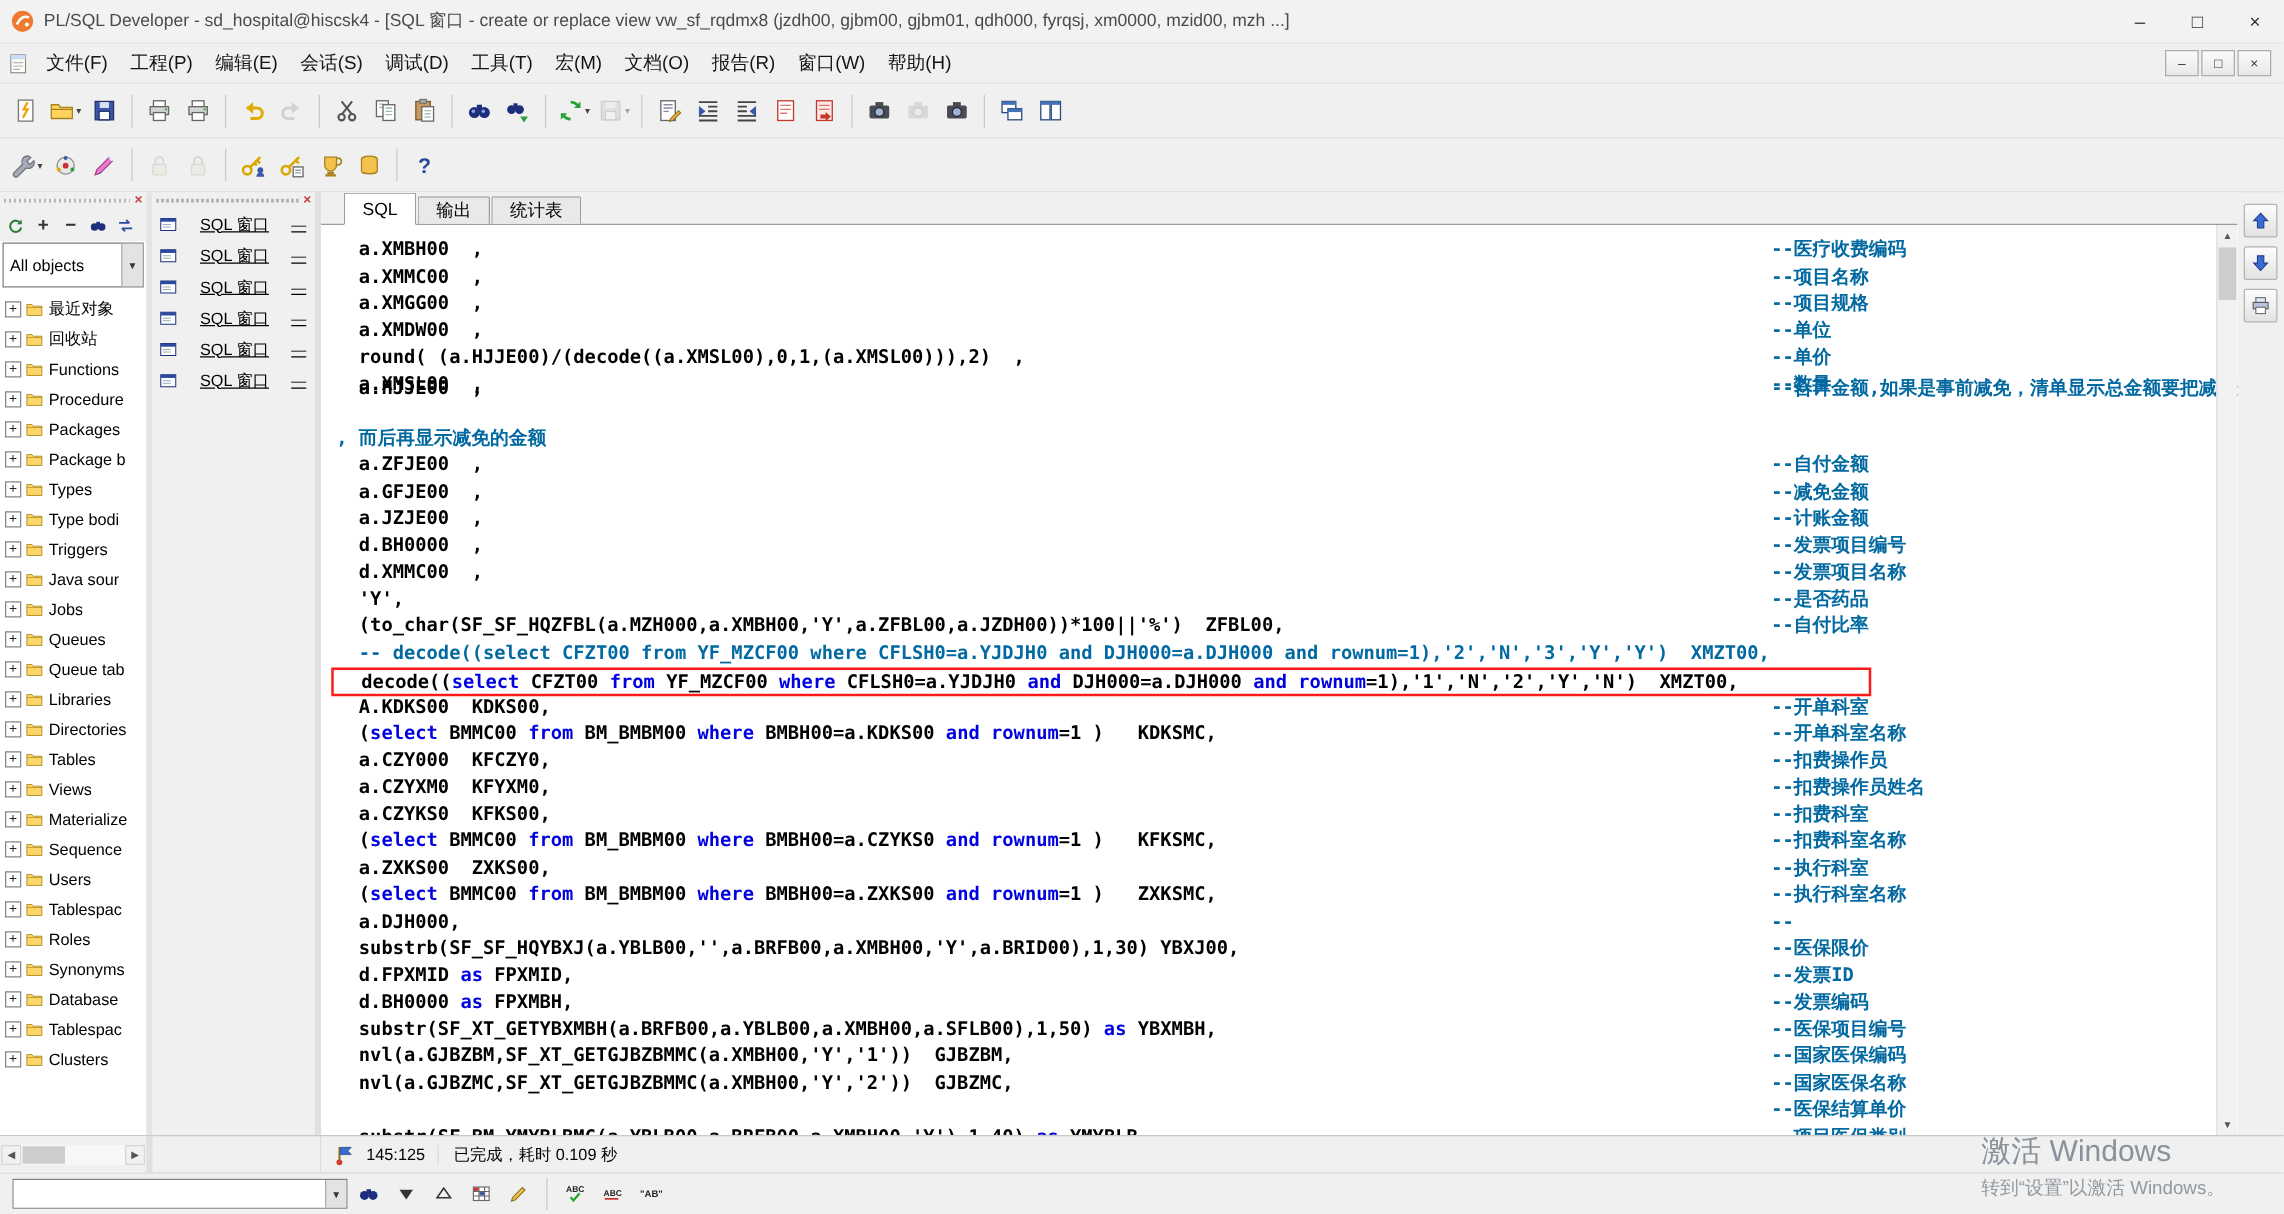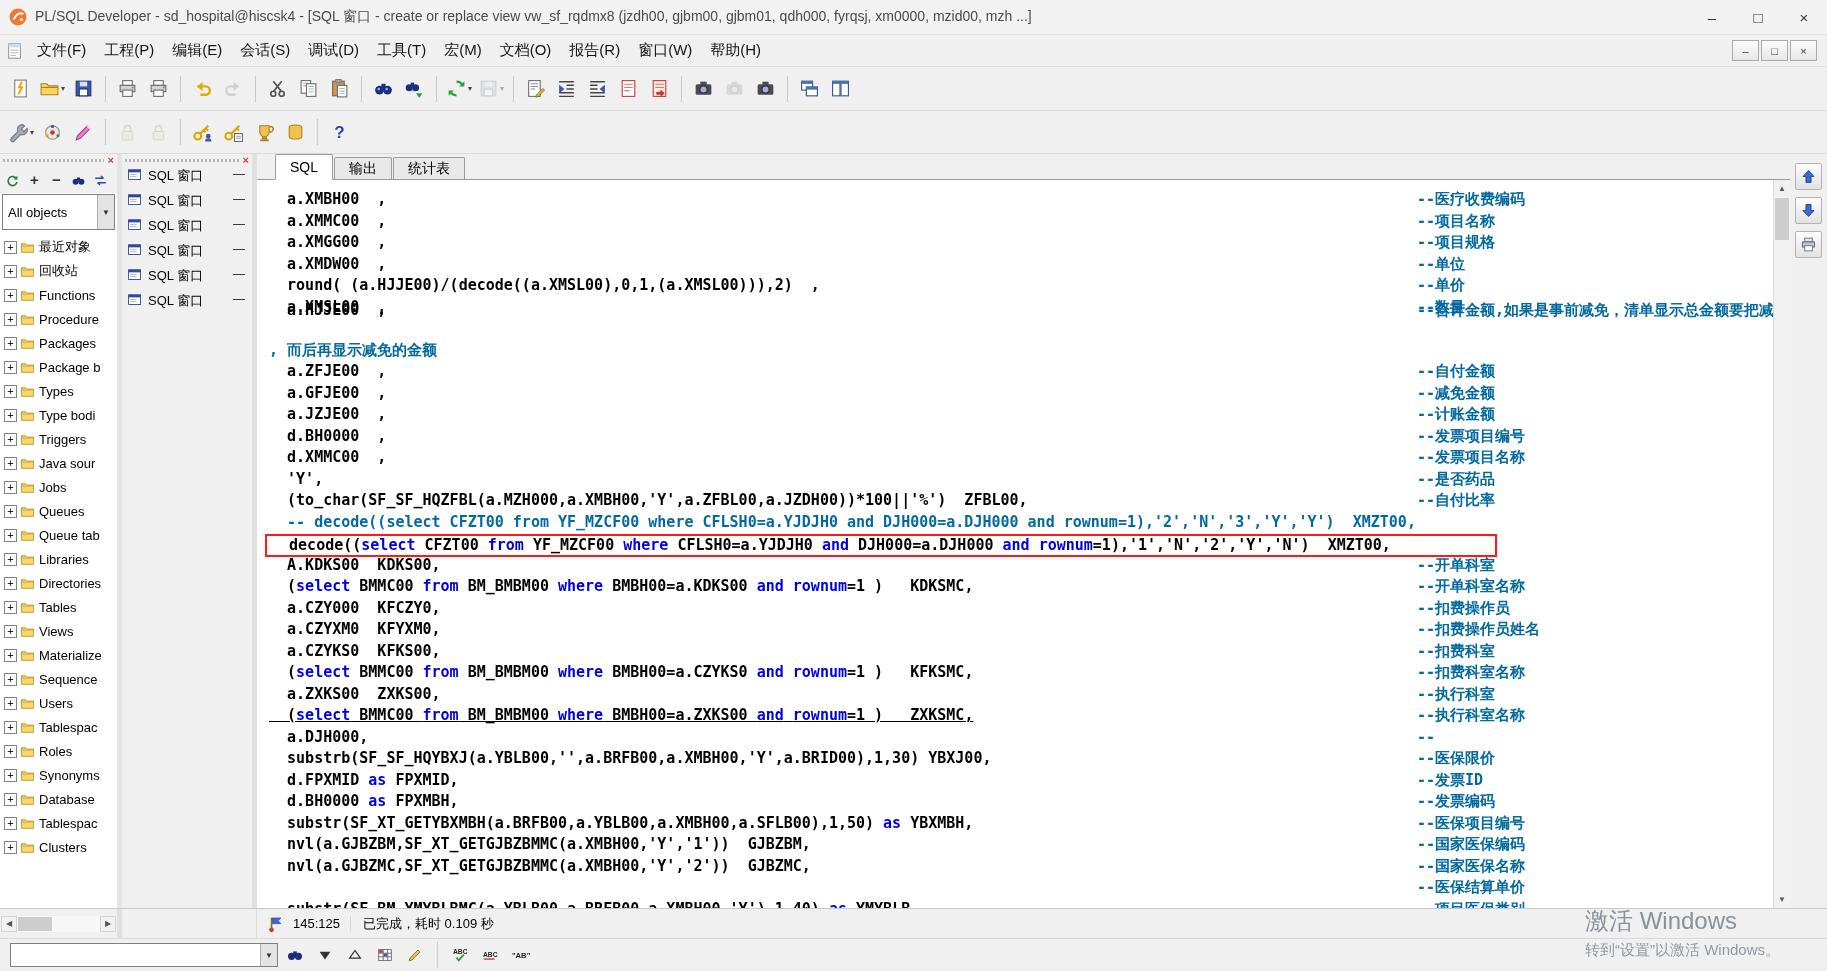--- a/index.html
+++ b/index.html
@@ -53,21 +53,21 @@
   .combo-arrow { margin-left:auto; width:17px; align-self:stretch; background:#e3e3e3;
     border-left:1px solid #aeaeae; display:flex; align-items:center; justify-content:center; font-size:8px; color:#333; }
   .tree { flex:1; overflow:hidden; padding-top:3px; }
   .tree-row { display:flex; align-items:center; height:24px; padding-left:4px; font-size:13px; white-space:nowrap; overflow:hidden; }
   .expander { width:13px; height:13px; flex:none; border:1px solid #848484; background:#fff;
     font-size:11px; line-height:11px; text-align:center; margin-right:3px; color:#222; }
   .ticon { flex:none; margin-right:4px; }
   .tlabel { overflow:hidden; white-space:nowrap; }
 
   .winlist-col { width:135px; background:#f0f0f0; border-right:5px solid #e0e0e0; display:flex; flex-direction:column; }
-  .win-item { height:25px; display:flex; align-items:flex-start; gap:5px; padding:0 7px 0 5px; font-size:13px; }
+  .win-item { height:25px; display:flex; align-items:center; gap:17px; padding:0 7px 0 5px; font-size:13px;text-decoration:underline; }
   .win-dash { margin-left:auto; color:#222; font-size:12px; }
 
   .editor-col { flex:1; min-width:0; display:flex; flex-direction:column; background:#fff; }
   .tab-bar { height:26px; background:#f0f0f0; display:flex; align-items:flex-end; padding-left:18px;
     border-bottom:1px solid #9c9c9c; flex:none; }
   .tab { height:22px; padding:0 14px; font-size:14px; display:flex; align-items:center;
     border:1px solid #9c9c9c; border-bottom:none; background:#e9e9e9; margin-right:1px;
     border-radius:2px 2px 0 0; }
   .tab.active { background:#fff; height:26px; margin-bottom:-1px; border-bottom:1px solid #fff; }
   .code-wrap { flex:1; position:relative; overflow:hidden; background:#fff; }
@@ -894,21 +894,21 @@
             <div class="code-line" style="top: 311px;"><span>  (to_char(SF_SF_HQZFBL(a.MZH000,a.XMBH00,'Y',a.ZFBL00,a.JZDH00))*100||'%')  ZFBL00,</span><span class="cmt">--自付比率</span></div>
             <div class="code-line red" style="top: 332.5px;"><span>  -- decode((select CFZT00 from YF_MZCF00 where CFLSH0=a.YJDJH0 and DJH000=a.DJH000 and rownum=1),'2','N','3','Y','Y')  XMZT00,</span></div>
             <div class="code-line" style="top: 354px;"><span class="boxed">  decode((<span class="kw">select</span> CFZT00 <span class="kw">from</span> YF_MZCF00 <span class="kw">where</span> CFLSH0=a.YJDJH0 <span class="kw">and</span> DJH000=a.DJH000 <span class="kw">and</span> <span class="kw">rownum</span>=1),'1','N','2','Y','N')  XMZT00,</span></div>
             <div class="code-line" style="top: 375.5px;"><span>  A.KDKS00  KDKS00,</span><span class="cmt">--开单科室</span></div>
             <div class="code-line" style="top: 397px;"><span>  (<span class="kw">select</span> BMMC00 <span class="kw">from</span> BM_BMBM00 <span class="kw">where</span> BMBH00=a.KDKS00 <span class="kw">and</span> <span class="kw">rownum</span>=1 )   KDKSMC,</span><span class="cmt">--开单科室名称</span></div>
             <div class="code-line" style="top: 418.5px;"><span>  a.CZY000  KFCZY0,</span><span class="cmt">--扣费操作员</span></div>
             <div class="code-line" style="top: 440px;"><span>  a.CZYXM0  KFYXM0,</span><span class="cmt">--扣费操作员姓名</span></div>
             <div class="code-line" style="top: 461.5px;"><span>  a.CZYKS0  KFKS00,</span><span class="cmt">--扣费科室</span></div>
             <div class="code-line" style="top: 483px;"><span>  (<span class="kw">select</span> BMMC00 <span class="kw">from</span> BM_BMBM00 <span class="kw">where</span> BMBH00=a.CZYKS0 <span class="kw">and</span> <span class="kw">rownum</span>=1 )   KFKSMC,</span><span class="cmt">--扣费科室名称</span></div>
             <div class="code-line" style="top: 504.5px;"><span>  a.ZXKS00  ZXKS00,</span><span class="cmt">--执行科室</span></div>
-            <div class="code-line" style="top: 526px; text-decoration: underline;"><span>  (<span class="kw">select</span> BMMC00 <span class="kw">from</span> BM_BMBM00 <span class="kw">where</span> BMBH00=a.ZXKS00 <span class="kw">and</span> <span class="kw">rownum</span>=1 )   ZXKSMC,</span><span class="cmt">--执行科室名称</span></div>
+            <div class="code-line" style="top: 526px;"><span>  (<span class="kw">select</span> BMMC00 <span class="kw">from</span> BM_BMBM00 <span class="kw">where</span> BMBH00=a.ZXKS00 <span class="kw">and</span> <span class="kw">rownum</span>=1 )   ZXKSMC,</span><span class="cmt">--执行科室名称</span></div>
             <div class="code-line" style="top: 547.5px;"><span>  a.DJH000,</span><span class="cmt">--</span></div>
             <div class="code-line" style="top: 569px;"><span>  substrb(SF_SF_HQYBXJ(a.YBLB00,'',a.BRFB00,a.XMBH00,'Y',a.BRID00),1,30) YBXJ00,</span><span class="cmt">--医保限价</span></div>
             <div class="code-line" style="top: 590.5px;"><span>  d.FPXMID <span class="kw">as</span> FPXMID,</span><span class="cmt">--发票ID</span></div>
             <div class="code-line" style="top: 612px;"><span>  d.BH0000 <span class="kw">as</span> FPXMBH,</span><span class="cmt">--发票编码</span></div>
             <div class="code-line" style="top: 633.5px;"><span>  substr(SF_XT_GETYBXMBH(a.BRFB00,a.YBLB00,a.XMBH00,a.SFLB00),1,50) <span class="kw">as</span> YBXMBH,</span><span class="cmt">--医保项目编号</span></div>
             <div class="code-line" style="top: 655px;"><span>  nvl(a.GJBZBM,SF_XT_GETGJBZBMMC(a.XMBH00,'Y','1'))  GJBZBM,</span><span class="cmt">--国家医保编码</span></div>
             <div class="code-line" style="top: 676.5px;"><span>  nvl(a.GJBZMC,SF_XT_GETGJBZBMMC(a.XMBH00,'Y','2'))  GJBZMC,</span><span class="cmt">--国家医保名称</span></div>
             <div class="code-line" style="top: 698px;"><span class="cmt">--医保结算单价</span></div>
             <div class="code-line" style="top: 719.5px;"><span>  substr(SF_BM_YMYBLBMC(a.YBLB00,a.BRFB00,a.XMBH00,'Y'),1,40) <span class="kw">as</span> YMYBLB</span><span class="cmt">--项目医保类别</span></div>
           </div>

